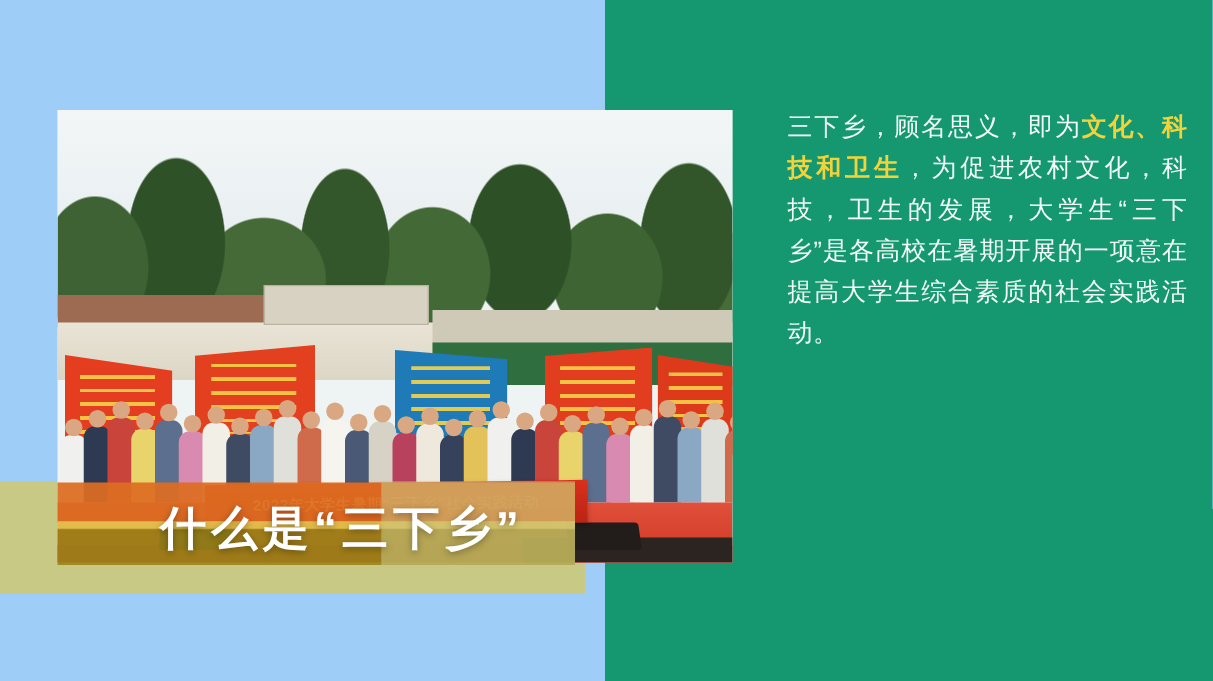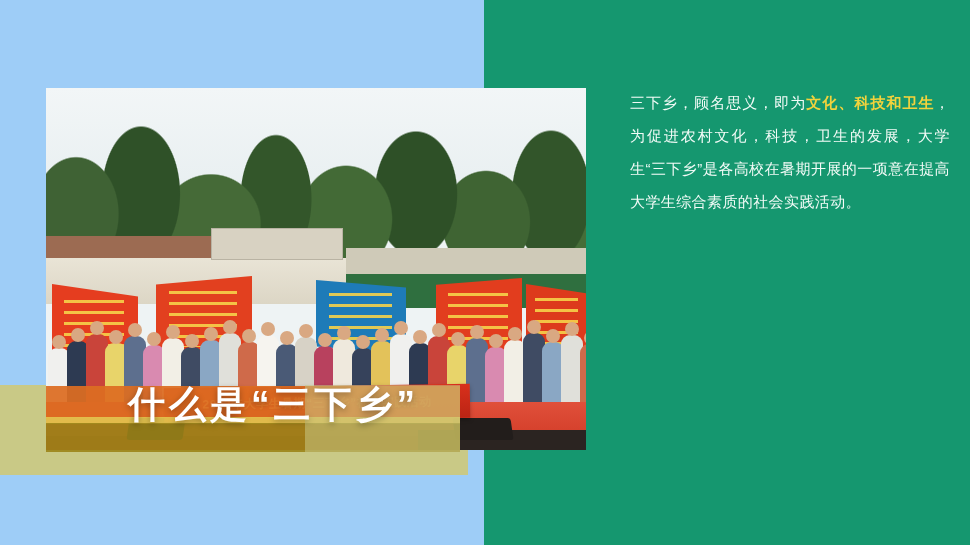--- a/index.html
+++ b/index.html
@@ -109,33 +109,33 @@
   
   .bar-orange{position:absolute;left:46px;top:386px;width:414px;height:32px;
     background:#dd6d21;opacity:.93;}
   .bar-gold-thin{position:absolute;left:46px;top:417px;width:414px;height:7px;
     background:#e3c24d;opacity:.95;}
   .bar-olive{position:absolute;left:46px;top:423px;width:414px;height:29px;
     background:#9b8418;opacity:.9;}
 
   
   .title{
-    position:absolute;left:128px;top:380px;
+    position:absolute;left:128px;top:398px;
     color:#ffffff;font-size:37px;font-weight:bold;letter-spacing:4px;
     text-shadow:0 2px 6px rgba(0,0,0,.35);
     white-space:nowrap;
   }
 
   
   .text-col{
     position:absolute;left:630px;top:86px;width:320px;
     color:#ffffff;
   }
   .para{
-    font-size:15px;line-height:33px;letter-spacing:.4px;
+    font-size:20px;line-height:33px;letter-spacing:.4px;
     color:#f2fbf7;margin:0 0 26px 0;text-align:justify;
   }
   .hl{color:#f2d33c;font-weight:bold;}
 </style>
 </head>
 <body>
 
 <div class="slide">
 
   <div class="green-panel"></div>

